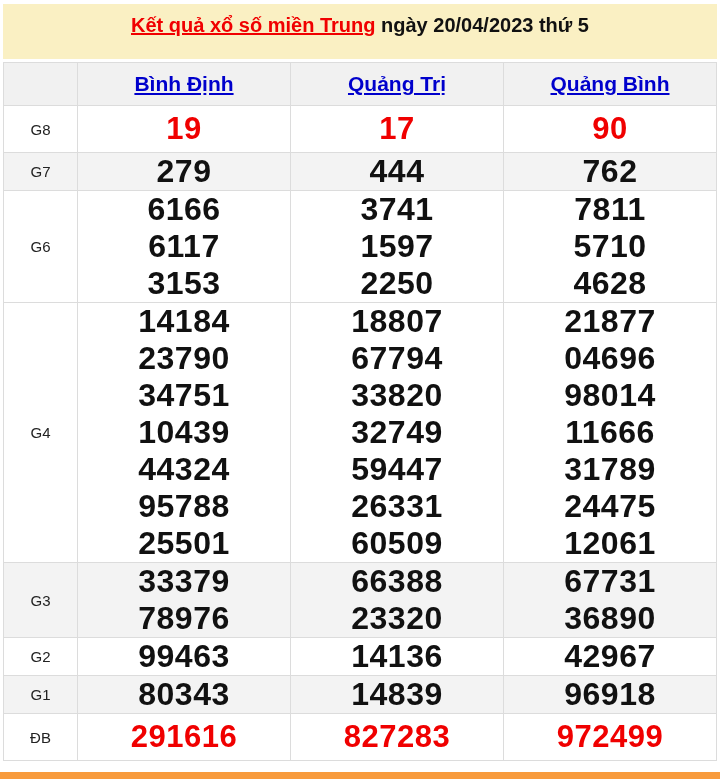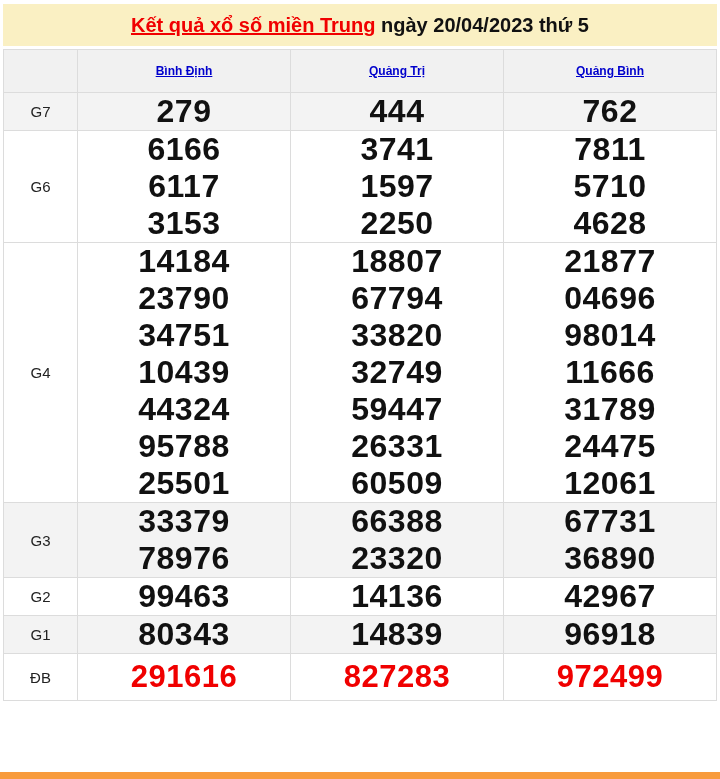--- a/index.html
+++ b/index.html
@@ -17,21 +17,21 @@
   html,body{margin:0;padding:0;background:#ffffff;}
   body{
     width:720px;height:779px;
     font-family:"Liberation Sans","DejaVu Sans",sans-serif;
     position:relative;
     overflow:hidden;
   }
   .page{padding:4px 3px 0 3px;}
   .title-band{
     background:var(--title-bg);
-    height:42px;
+    height:55px;
     line-height:42px;
     text-align:center;
     font-size:20px;
     font-weight:700;
     color:#111;
     margin-bottom:3px;
     white-space:nowrap;
   }
   .title-link{
     color:var(--red);
@@ -46,21 +46,21 @@
   table.results th, table.results td{
     border:1px solid var(--border);
     text-align:center;
     padding:0;
     background-clip:padding-box;
   }
   .label-col{width:74px;}
   thead th{
     height:43px;
     background:var(--head-bg);
-    font-size:12px;
+    font-size:21px;
     font-weight:700;
   }
   thead th a{
     color:var(--blue);
     text-decoration:underline;
     cursor:pointer;
   }
   td.prize-label{
     font-size:15px;
     font-weight:400;
@@ -100,20 +100,32 @@
       <tr>
         <th class="label-col"></th>
 
       <th><a href="#">Bình Định</a></th>
           <th><a href="#">Quảng Trị</a></th>
           <th><a href="#">Quảng Bình</a></th>
         </tr>
     </thead>
     <tbody>
 
+    <tr class=" special">
+          <td class="label-col prize-label">G8</td>
+          <td>
+            <div class="num">19</div>
+          </td>
+          <td>
+            <div class="num">17</div>
+          </td>
+          <td>
+            <div class="num">90</div>
+          </td>
+        </tr>
         <tr class="alt">
           <td class="label-col prize-label">G7</td>
           <td>
             <div class="num">279</div>
           </td>
           <td>
             <div class="num">444</div>
           </td>
           <td>
             <div class="num">762</div>

